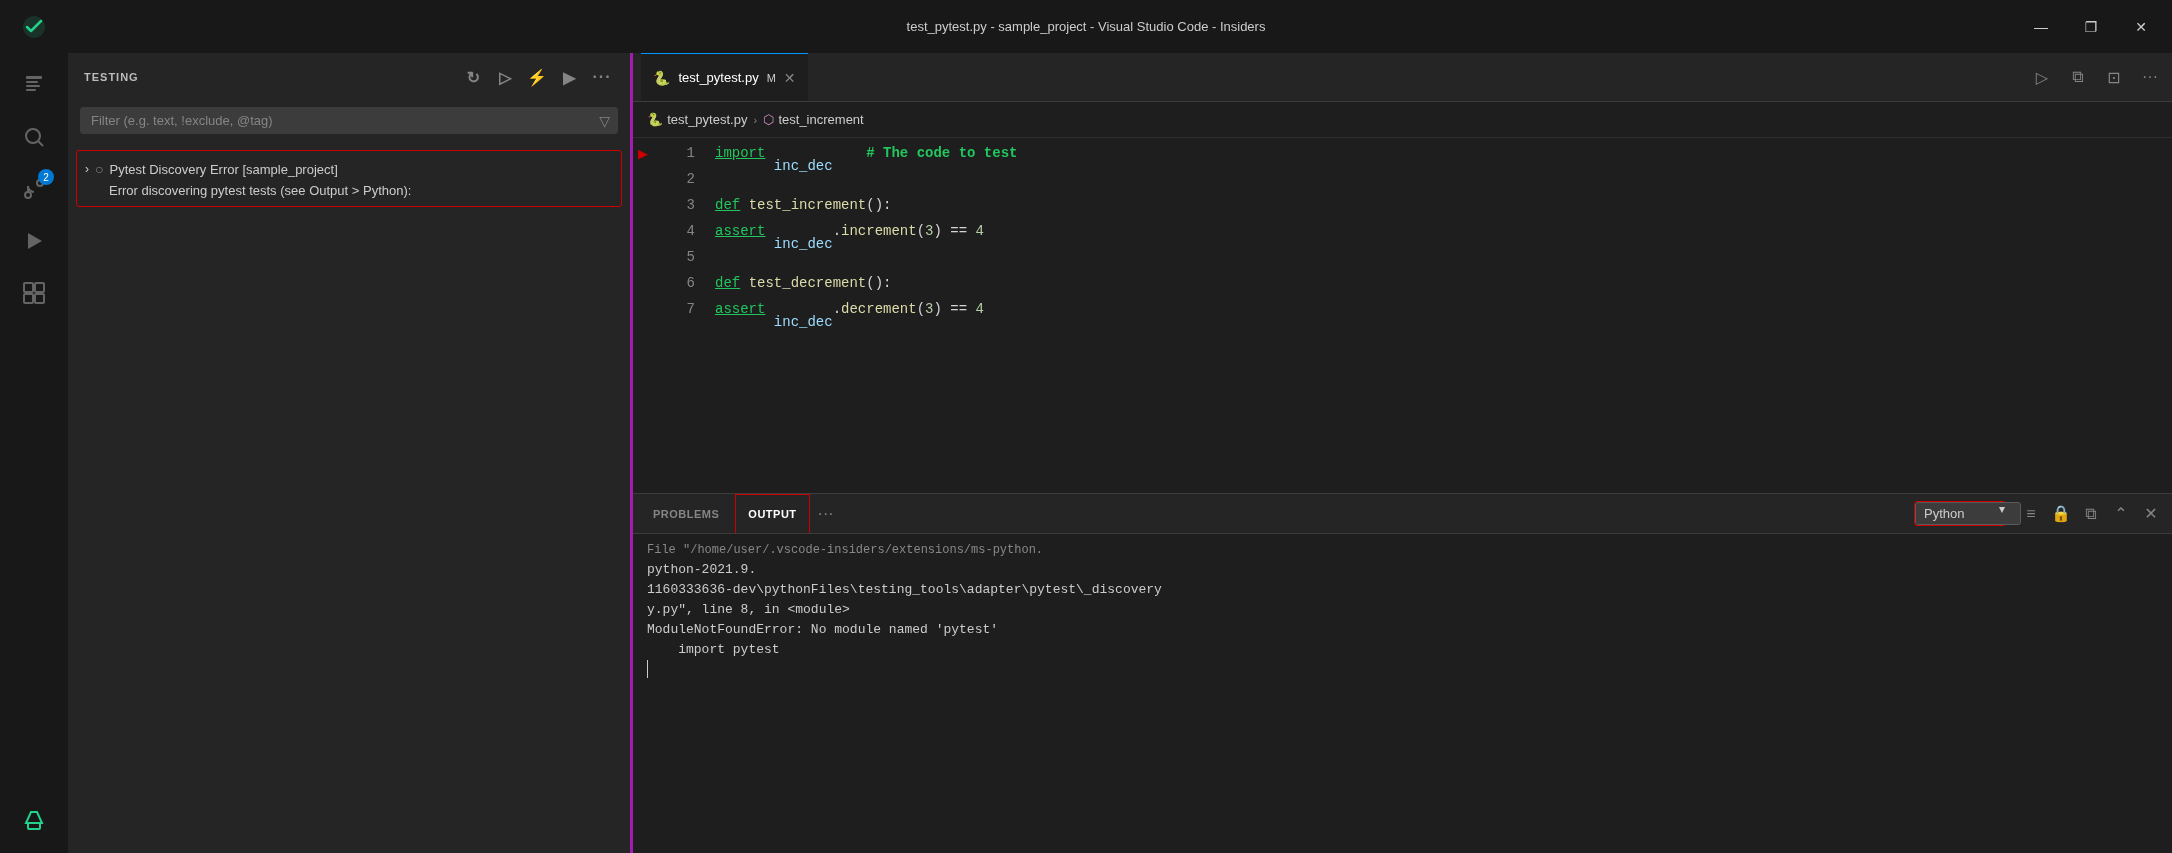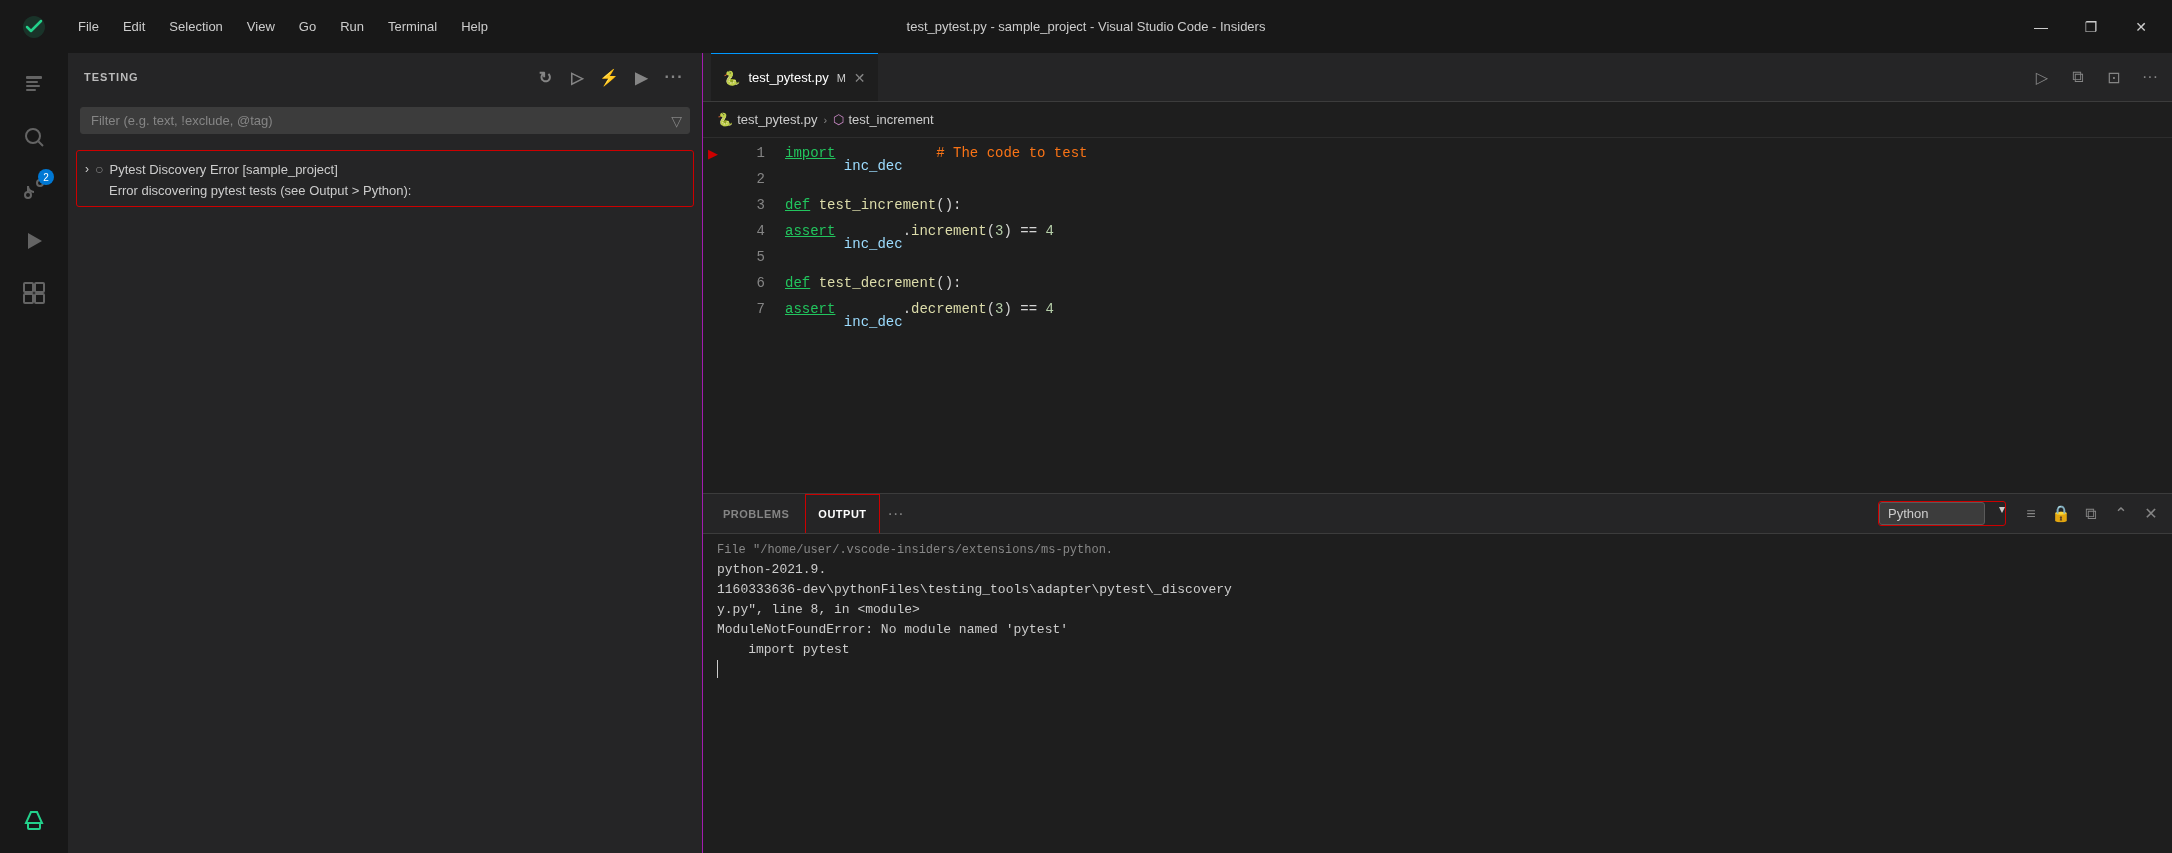--- a/index.html
+++ b/index.html
@@ -113,26 +113,26 @@
       height: 16px;
       border-radius: 50%;
       display: flex;
       align-items: center;
       justify-content: center;
     }
     .activity-spacer { flex: 1; }
 
     
     .sidebar {
-      width: 635px;
+      width: 565px;
       background: #252526;
       display: flex;
       flex-direction: column;
       flex-shrink: 0;
-      border-right: 1px solid #a21caf;
+      border-right: 3px solid #a21caf;
     }
     .sidebar-header {
       height: 48px;
       display: flex;
       align-items: center;
       padding: 0 16px;
       font-size: 11px;
       font-weight: 700;
       letter-spacing: 1px;
       color: #bbbbbb;
@@ -312,21 +312,21 @@
       font-family: 'Consolas', 'Courier New', monospace;
       font-size: 14px;
       line-height: 26px;
       padding-left: 12px;
       padding-top: 2px;
       overflow: hidden;
     }
     .code-line { height: 26px; display: flex; align-items: center; white-space: nowrap; }
     .code-line .kw { color: #22c55e; text-decoration: underline; }
     .code-line .fn { color: #dcdcaa; }
-    .code-line .cm { color: #f97316; }
+    .code-line .cm { color: #22c55e; font-weight: bold; }
     .code-line .nm { color: #9cdcfe; margin-top: 25px; }
     .code-line .op { color: #d4d4d4; }
     .code-line .nu { color: #b5cea8; }
     .code-line .pu { color: #d4d4d4; }
     .run-gutter-area {
       width: 20px;
       flex-shrink: 0;
       padding-top: 2px;
     }
     .run-line { height: 26px; display: flex; align-items: center; justify-content: center; }
@@ -429,30 +429,20 @@
   </style>
 </head>
 <body>
 
 <div class="titlebar">
   <div class="titlebar-logo">
     <svg viewBox="0 0 28 28" fill="none" xmlns="http://www.w3.org/2000/svg">
       <path d="M14 3C8 3 3 8 3 14s5 11 11 11 11-5 11-11S20 3 14 3z" fill="#23d18b" opacity="0.15"></path>
       <path d="M7 14l4 4 10-10" stroke="#23d18b" stroke-width="2.5" stroke-linecap="round" stroke-linejoin="round"></path>
     </svg>
-  </div>
-  <div class="titlebar-menu">
-    <span class="titlebar-menu-item">File</span>
-    <span class="titlebar-menu-item">Edit</span>
-    <span class="titlebar-menu-item">Selection</span>
-    <span class="titlebar-menu-item">View</span>
-    <span class="titlebar-menu-item">Go</span>
-    <span class="titlebar-menu-item">Run</span>
-    <span class="titlebar-menu-item">Terminal</span>
-    <span class="titlebar-menu-item">Help</span>
   </div>
   <div class="titlebar-title">test_pytest.py - sample_project - Visual Studio Code - Insiders</div>
   <div class="titlebar-controls">
     <span class="titlebar-control">—</span>
     <span class="titlebar-control">❐</span>
     <span class="titlebar-control">✕</span>
   </div>
 </div>
 
 <div class="main-layout">
@@ -606,21 +596,21 @@
     </div>
 
     <div class="panel">
       <div class="panel-tabs">
         <div class="panel-tab">PROBLEMS</div>
         <div class="panel-tab active" style="border: 1.5px solid #cc0000; border-bottom: none;">
           <span>OUTPUT</span>
         </div>
         <div class="panel-tab-dots">···</div>
         <div class="panel-select-area">
-          <div style="position:relative; display:flex; align-items:flex-start; border:1.5px solid #cc0000; border-radius:3px;gap:36px;">
+          <div style="position:relative; display:flex; align-items:flex-start; border:1.5px solid #cc0000; border-radius:3px;">
             <select class="panel-select">
               <option>Python</option>
               <option>Extension Host</option>
               <option>Git</option>
             </select>
             <span class="panel-select-chevron">▾</span>
           </div>
         </div>
         <div class="panel-actions">
           <div class="panel-action-btn">≡</div>

